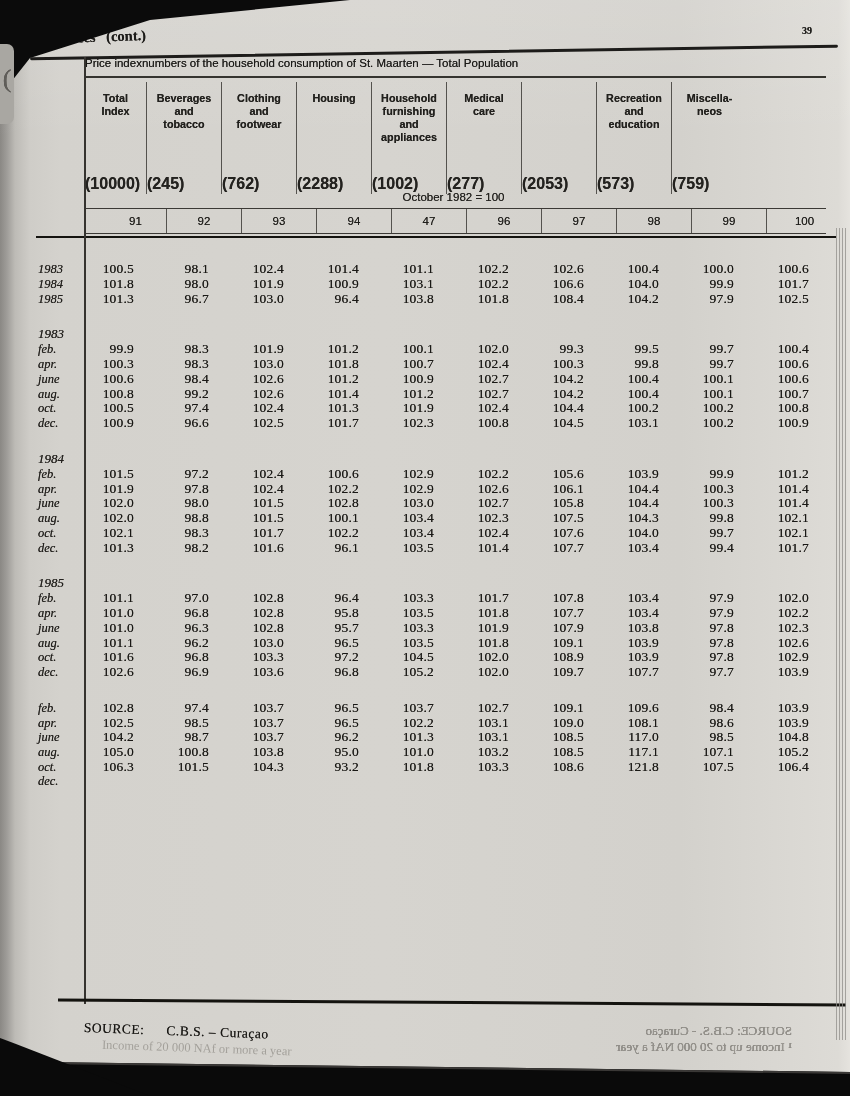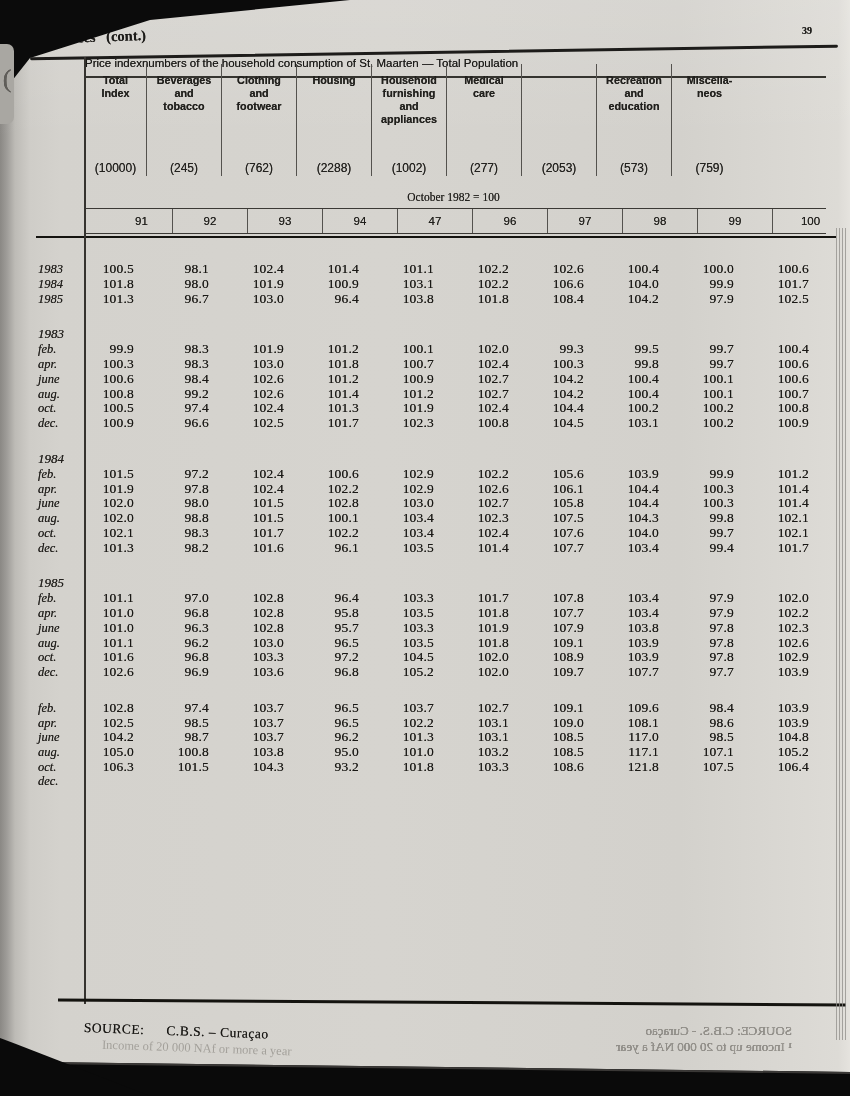--- a/index.html
+++ b/index.html
@@ -28,31 +28,31 @@
 
   
   .hdr-left{left:33px;top:29px;font-size:14.5px;font-weight:700;word-spacing:7px;transform:rotate(-2deg);}
   .page-num{left:802px;top:25px;font-size:10px;font-weight:700;}
   .rule{background:#1d1c1a;}
   .rule-top{left:30px;top:51px;width:808px;height:3px;transform:rotate(-0.9deg);border-radius:2px;}
   .tbl-title{left:85px;top:57px;width:737px;
     font-family:"Liberation Sans",sans-serif;font-size:11.5px;color:#1a1a18;}
   .rule-title{left:85px;top:76px;width:741px;height:1.5px;background:#35342f;}
 
-  .head-grid{left:85px;top:64px;width:737px;display:grid;grid-template-columns:62px repeat(9,75px);}
+  .head-grid{left:85px;top:82px;width:737px;display:grid;grid-template-columns:62px repeat(9,75px);}
   .head-cell{display:flex;flex-direction:column;height:112px;padding-top:10px;box-sizing:border-box;
     border-right:1px solid #54524e;font-family:"Liberation Sans",sans-serif;}
   .head-cell:last-child{border-right:none;}
   .h-label{white-space:pre-line;text-align:center;font-size:10.8px;line-height:13px;font-weight:700;color:#21201d;}
-  .h-weight{margin-top:auto;text-align:center;font-size:12px;font-weight:400;color:#23221f;padding-bottom:1px;}
+  .h-weight{margin-top:auto;font-size:16px;font-weight:700;color:#23221f;padding-bottom:1px;}
 
   .base-note{left:85px;top:191px;width:737px;text-align:center;
-    font-family:Liberation Serif, serif;font-size:11.5px;color:#23221f;}
+    font-family:Liberation Sans, sans-serif;font-size:11.5px;color:#23221f;}
   .rule-numtop{left:85px;top:208px;width:741px;height:1.3px;background:#3b3935;}
-  .num-grid{left:85px;top:209px;width:737px;display:grid;grid-template-columns:62px repeat(9,75px);padding-left:26px;}
+  .num-grid{left:79px;top:209px;width:737px;display:grid;grid-template-columns:62px repeat(9,75px);padding-left:26px;}
   .num-cell{height:24px;line-height:24px;text-align:center;border-right:1px solid #54524e;
     font-family:"Liberation Sans",sans-serif;font-size:11.5px;color:#1f1e1b;}
   .num-cell:last-child{border-right:none;}
   .rule-numbot{left:85px;top:233px;width:741px;height:1.3px;background:#3b3935;}
   .rule-heavy{left:36px;top:235.5px;width:800px;height:2.8px;background:#14130f;}
 
   .vline{left:84px;top:57px;width:1.5px;height:947px;background:#35332f;}
 
   
   .data-area{left:36px;top:244px;width:786px;}

